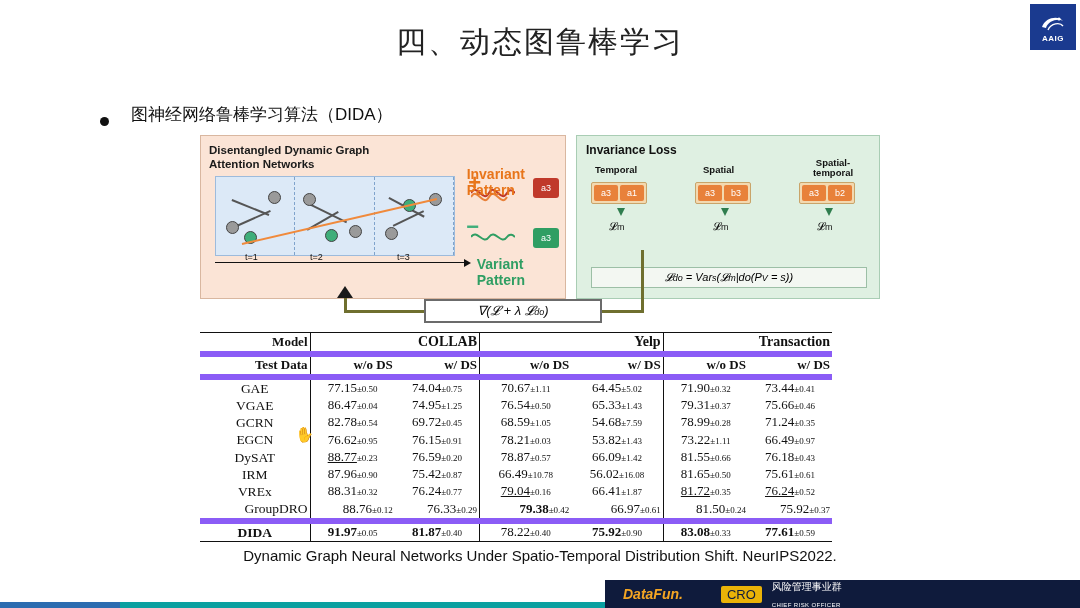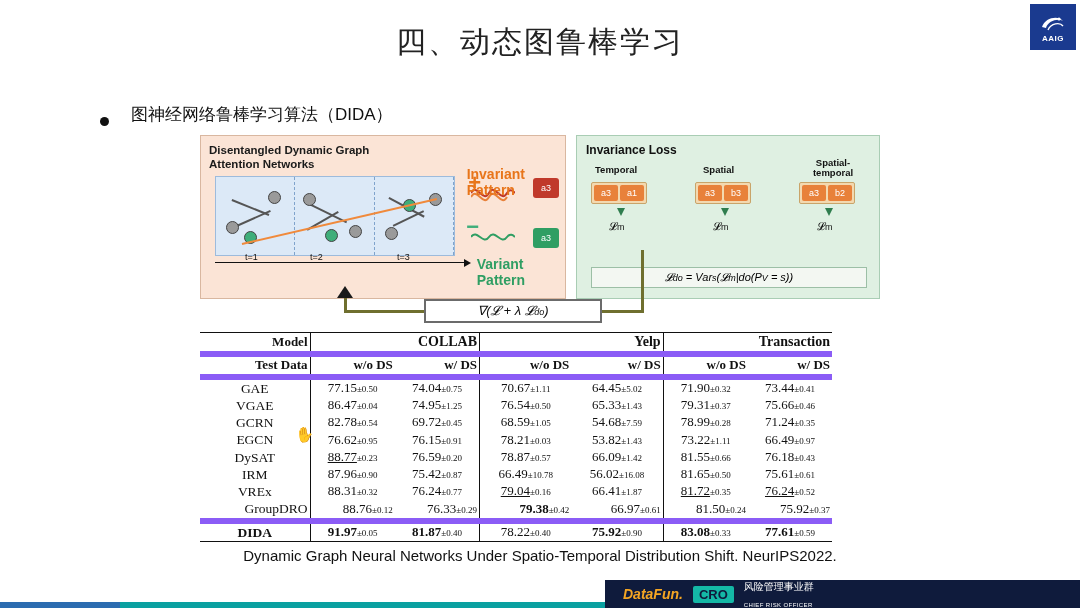--- a/index.html
+++ b/index.html
@@ -188,22 +188,22 @@
   }
   .footer .strip { width: 605px; background: #fff; position: relative;}
   .footer .strip .bar {position:absolute; left:0; bottom:0; width: 605px; height: 6px; background:#0aa0a0;}
   .footer .strip .bar2 {position:absolute; left:0; bottom:0; width: 120px; height: 6px; background:#2b6cb0;}
   .footer .dark {
     flex: 1; background: #0f1b3c; display: flex; align-items: center; gap: 10px;
     padding-left: 18px;
   }
   .df-logo { color: #f5a623; font-size: 14px; font-weight: bold; font-style: italic;}
   .cro-box {
-    background: #14b8a6; color: #0f1b3c; font-weight: bold; font-size: 13px;
-    padding: 1px 6px; border-radius: 2px;
+    background: #eab308; color: #0f1b3c; font-weight: normal; font-size: 13px;
+    padding: 1px 6px; border-radius: 2px; margin-left: 28px;
   }
   .cro-txt { color: #fff; line-height: 1.05; }
   .cro-txt .l1 { font-size: 10px; }
   .cro-txt .l2 { font-size: 6px; letter-spacing: .4px; }
 </style>
 </head>
 <body>
 
 <div class="logo-wrap">
   <div class="logo-mark">

